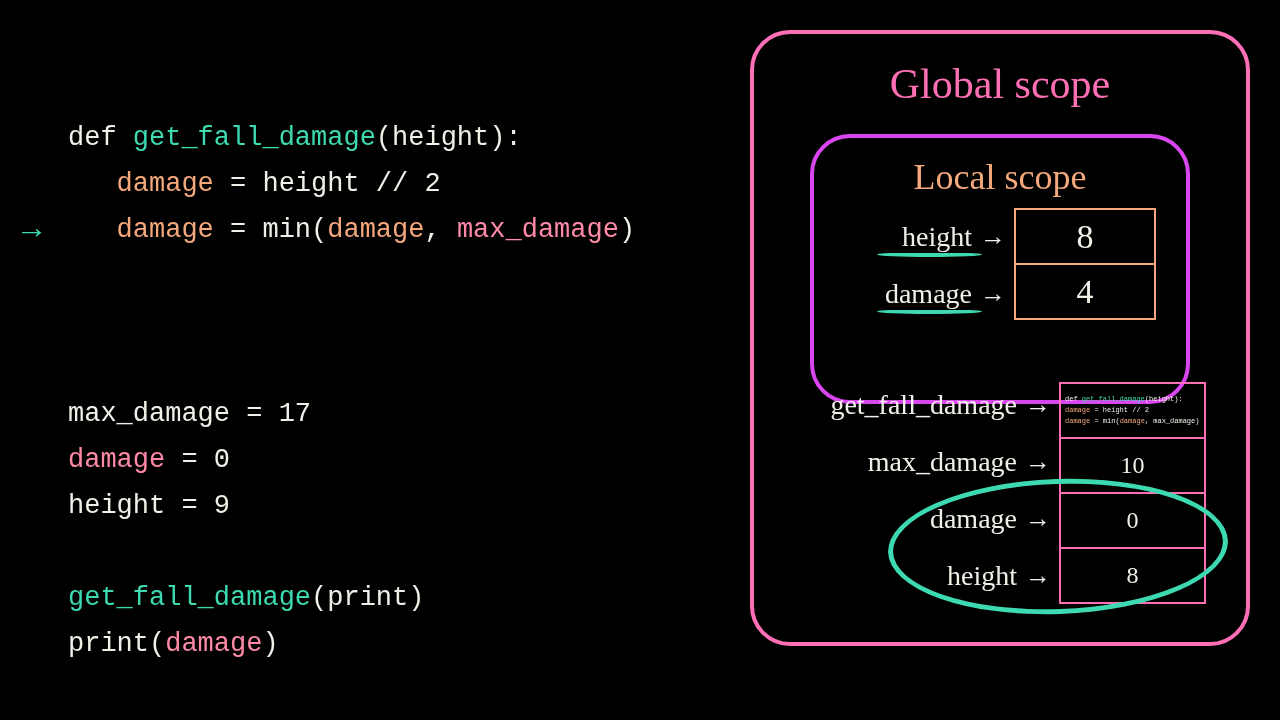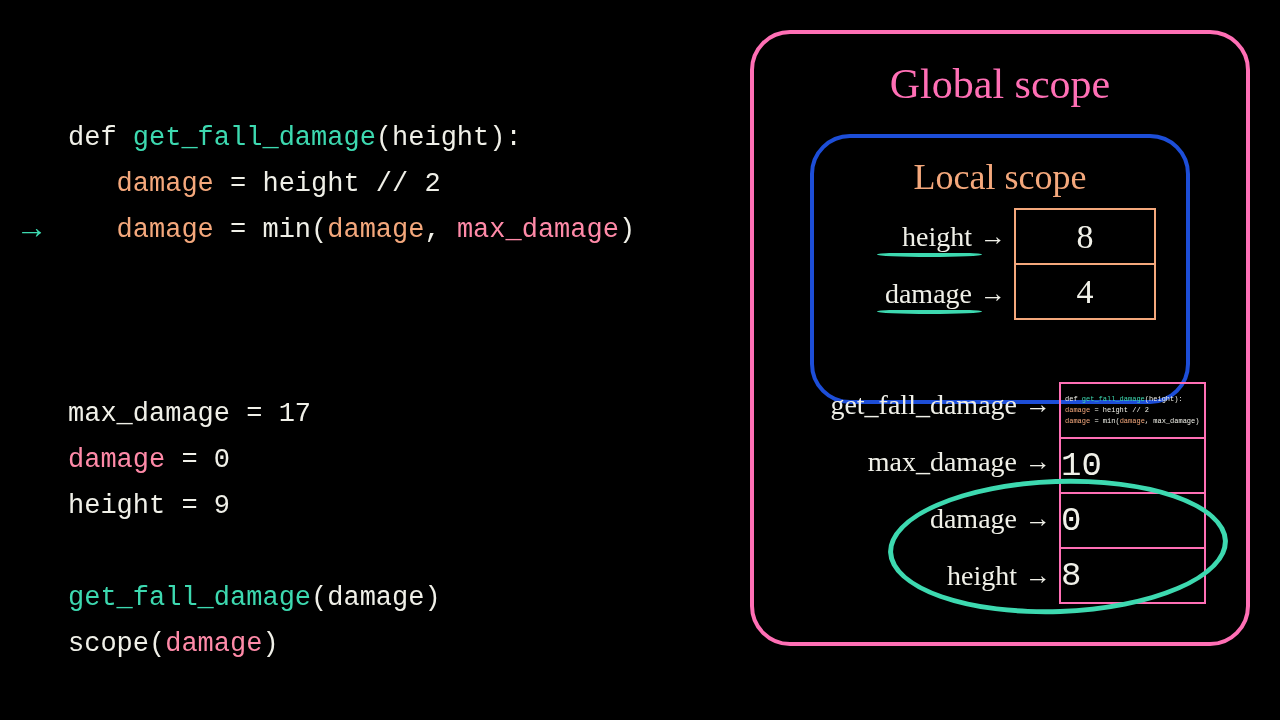--- a/index.html
+++ b/index.html
@@ -50,21 +50,21 @@
     font-size: 42px;
     color: #ff6fb5;
   }
   .local-box {
     position: absolute;
     top: 100px;
     left: 50%;
     transform: translateX(-50%);
     width: 380px;
     height: 270px;
-    border: 4px solid #1d4ed8;
+    border: 4px solid #d946ef;
     border-radius: 40px;
   }
   .local-title {
     position: absolute;
     top: 18px;
     left: 0; right: 0;
     text-align: center;
     font-family: Georgia, serif;
     font-size: 36px;
     color: #f4a87c;
@@ -113,23 +113,23 @@
   .global-table {
     position: absolute;
     bottom: 38px;
     right: 40px;
     border-collapse: collapse;
   }
   .global-table td {
     border: 2px solid #ff6fb5;
     width: 145px;
     height: 55px;
-    text-align: left;
-    font-family: Liberation Mono, monospace;
-    font-size: 34px;
+    text-align: center;
+    font-family: Liberation Serif, serif;
+    font-size: 24px;
     color: #f0f0e8;
   }
   .global-table td.code-cell {
     font-family: 'Courier New', monospace;
     font-size: 7px;
     line-height: 11px;
     text-align: left;
     padding: 4px;
     white-space: pre;
   }
@@ -169,22 +169,22 @@
 <div class="code-area"><span>def </span><span class="fn">get_fall_damage</span><span>(height):</span>
 <span>   </span><span class="var-orange">damage</span><span> = height // 2</span>
 <span>   </span><span class="var-orange">damage</span><span> = min(</span><span class="var-orange">damage</span><span>, </span><span class="var-pink">max_damage</span><span>)</span>
 
 
 
 <span>max_damage = 17</span>
 <span class="var-pink">damage</span><span> = 0</span>
 <span>height = 9</span>
 
-<span class="fn">get_fall_damage</span><span>(damage)</span>
-<span>scope(</span><span class="var-pink">damage</span><span>)</span></div>
+<span class="fn">get_fall_damage</span><span>(print)</span>
+<span>print(</span><span class="var-pink">damage</span><span>)</span></div>
 
 <div class="global-box">
   <div class="global-title">Global scope</div>
 
   <div class="local-box">
     <div class="local-title">Local scope</div>
     <div class="local-labels">
       <div>
         <span>height</span>
           <span class="lbl-arrow">→</span>

